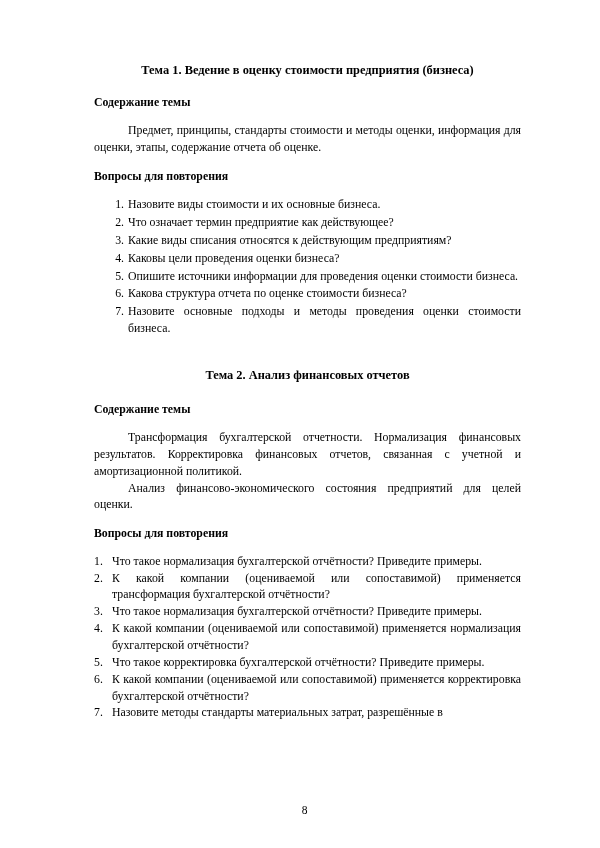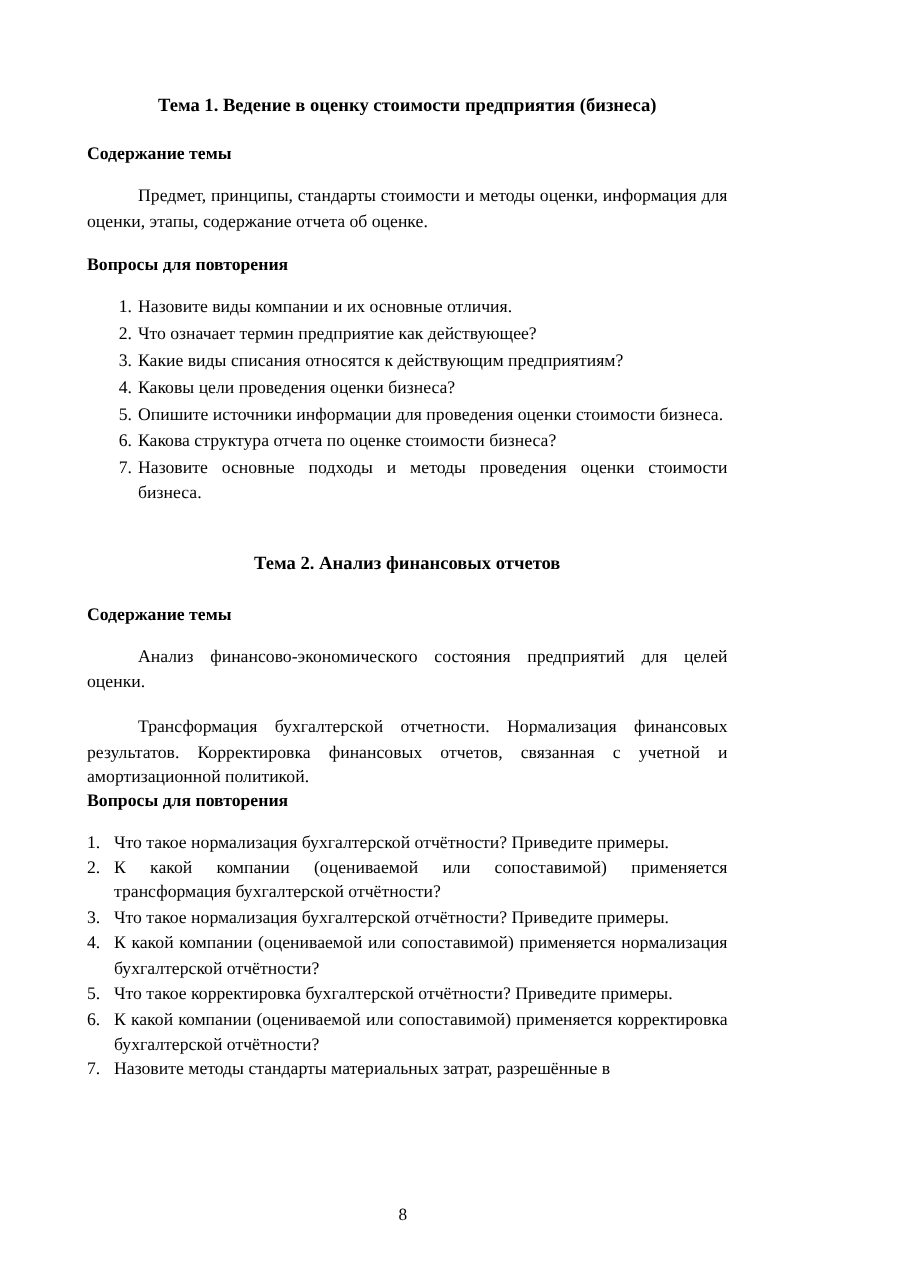--- a/index.html
+++ b/index.html
@@ -14,20 +14,21 @@
     color: #000000;
     position: relative;
     overflow: hidden;
   }
   .page {
     position: relative;
     width: 537px;
     height: 848px;
     box-sizing: border-box;
     padding: 62px 52px 30px 58px;
+    margin-left: 36px;
   }
   .section-title {
     text-align: center;
     font-weight: bold;
     font-size: 12.4px;
     line-height: 1.35;
     margin: 0 0 16px 0;
   }
   .section-title.second {
     margin-top: 30px;
@@ -102,35 +103,35 @@
 
   <h1 class="section-title">Тема 1. Ведение в оценку стоимости предприятия (бизнеса)</h1>
 
   <h2 class="sub-head">Содержание темы</h2>
 
   <p class="body-par">Предмет, принципы, стандарты стоимости и методы оценки, информация для оценки, этапы, содержание отчета об оценке.</p>
 
   <h2 class="sub-head">Вопросы для повторения</h2>
 
   <ol class="q-list">
-    <li>Назовите виды компании и их основные отличия.</li>
+    <li>Назовите виды стоимости и их основные бизнеса.</li>
     <li>Что означает термин предприятие как действующее?</li>
     <li>Какие виды списания относятся к действующим предприятиям?</li>
     <li>Каковы цели проведения оценки бизнеса?</li>
     <li>Опишите источники информации для проведения оценки стоимости бизнеса.</li>
     <li>Какова структура отчета по оценке стоимости бизнеса?</li>
     <li>Назовите основные подходы и методы проведения оценки стоимости бизнеса.</li>
   </ol>
 
   <h1 class="section-title second">Тема 2. Анализ финансовых отчетов</h1>
 
   <h2 class="sub-head">Содержание темы</h2>
 
+  <p class="body-par compact">Трансформация бухгалтерской отчетности. Нормализация финансовых результатов. Корректировка финансовых отчетов, связанная с учетной и амортизационной политикой.</p>
   <p class="body-par">Анализ финансово-экономического состояния предприятий для целей оценки.</p>
-  <p class="body-par compact">Трансформация бухгалтерской отчетности. Нормализация финансовых результатов. Корректировка финансовых отчетов, связанная с учетной и амортизационной политикой.</p>
 
   <h2 class="sub-head tight">Вопросы для повторения</h2>
 
   <ol class="q-list plain">
     <li>Что такое нормализация бухгалтерской отчётности? Приведите примеры.</li>
     <li>К какой компании (оцениваемой или сопоставимой) применяется трансформация бухгалтерской отчётности?</li>
     <li>Что такое нормализация бухгалтерской отчётности? Приведите примеры.</li>
     <li>К какой компании (оцениваемой или сопоставимой) применяется нормализация бухгалтерской отчётности?</li>
     <li>Что такое корректировка бухгалтерской отчётности? Приведите примеры.</li>
     <li>К какой компании (оцениваемой или сопоставимой) применяется корректировка бухгалтерской отчётности?</li>

